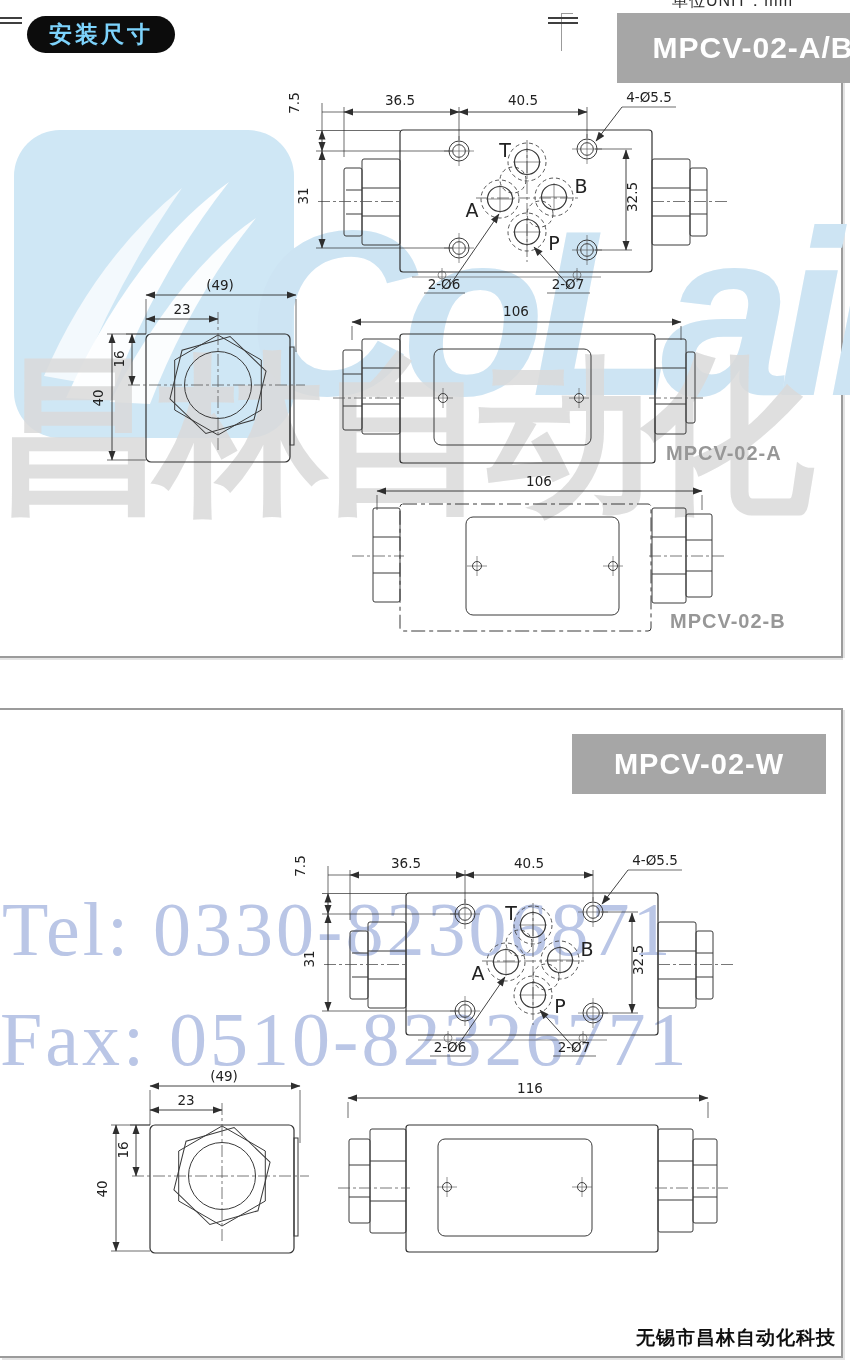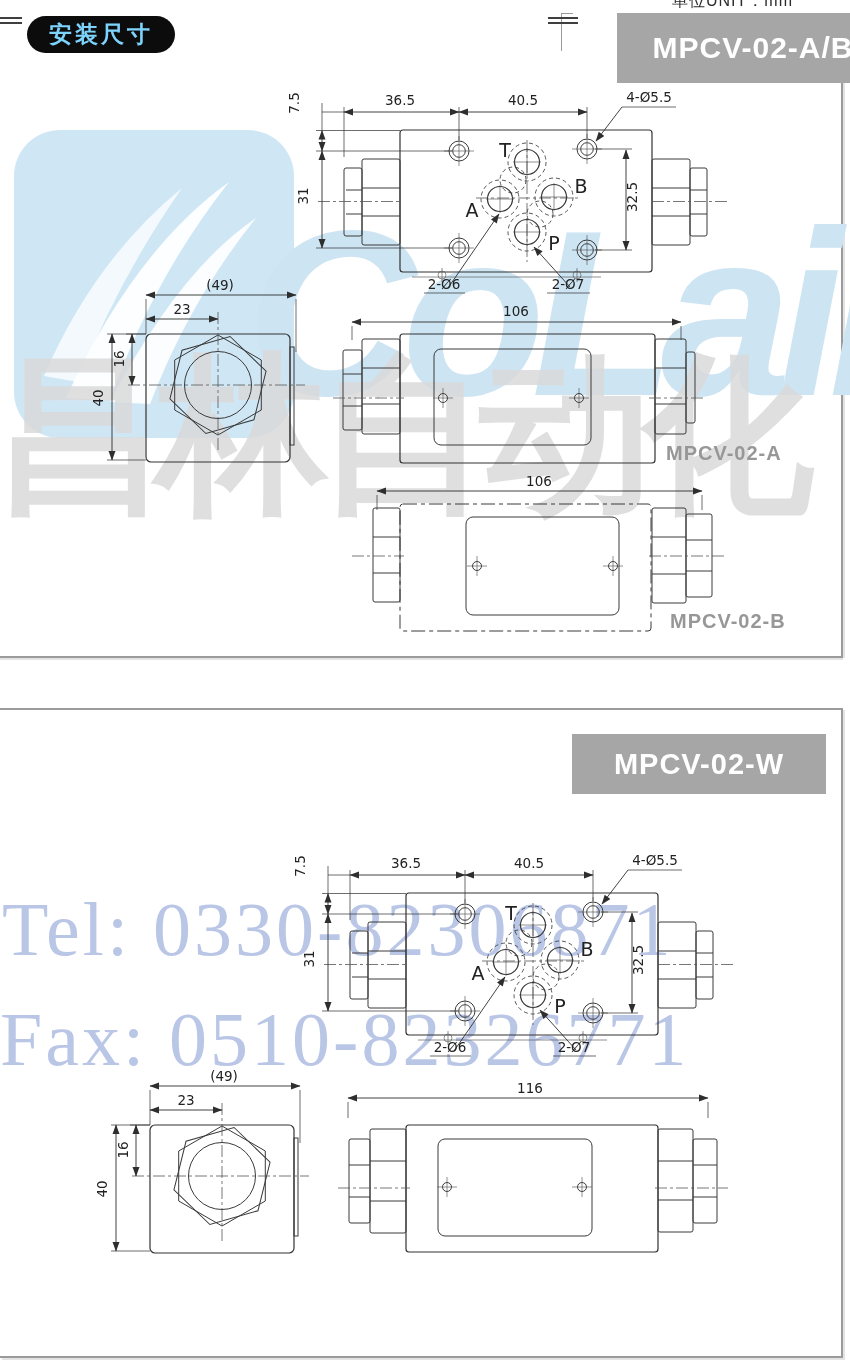--- a/index.html
+++ b/index.html
@@ -253,14 +253,15 @@
       <rect class="geo" x="658" y="1129" width="35" height="103" rx="2"></rect>
       <path class="geo" d="M658,1161 h35 M658,1200 h35"></path>
       <rect class="geo" x="693" y="1139" width="24" height="84" rx="2"></rect>
       <path class="geo" d="M693,1165 h24 M693,1197 h24"></path>
       <path class="cl" d="M338,1188 H410 M655,1188 H728"></path>
       <text class="dim" x="530" y="1093">116</text>
     </g>
   </svg>
   </div>
 
+  <div class="abs footer">无锡市昌林自动化科技</div>
 
 </div>
 
 </body></html>

